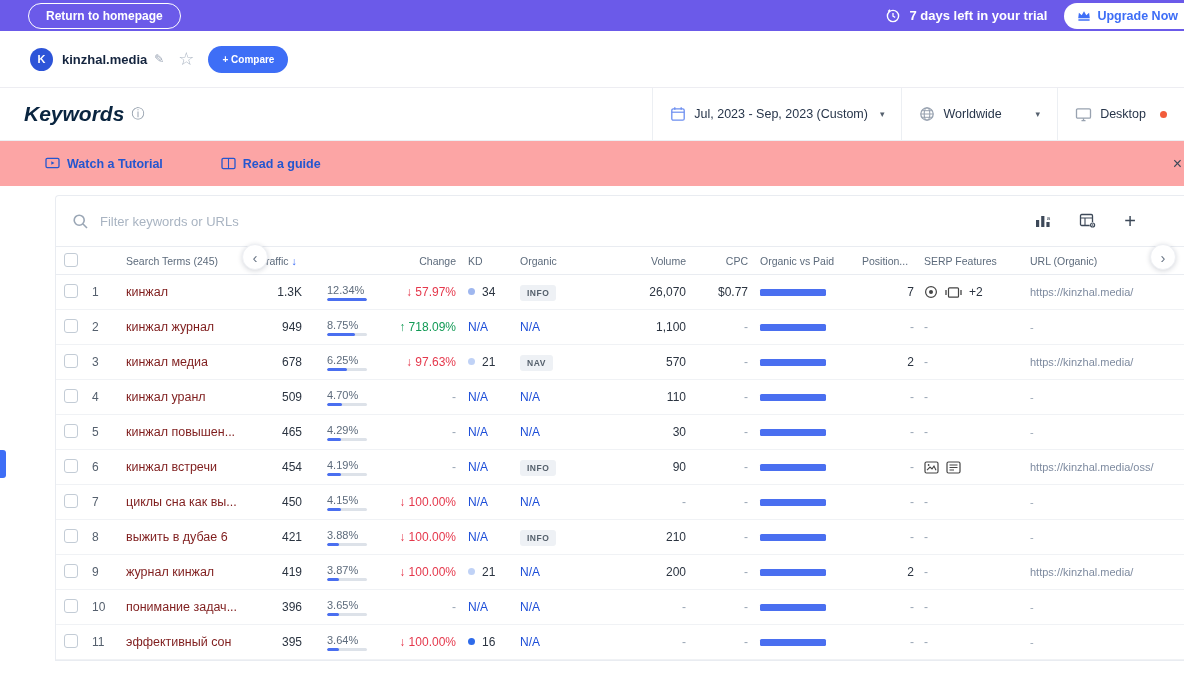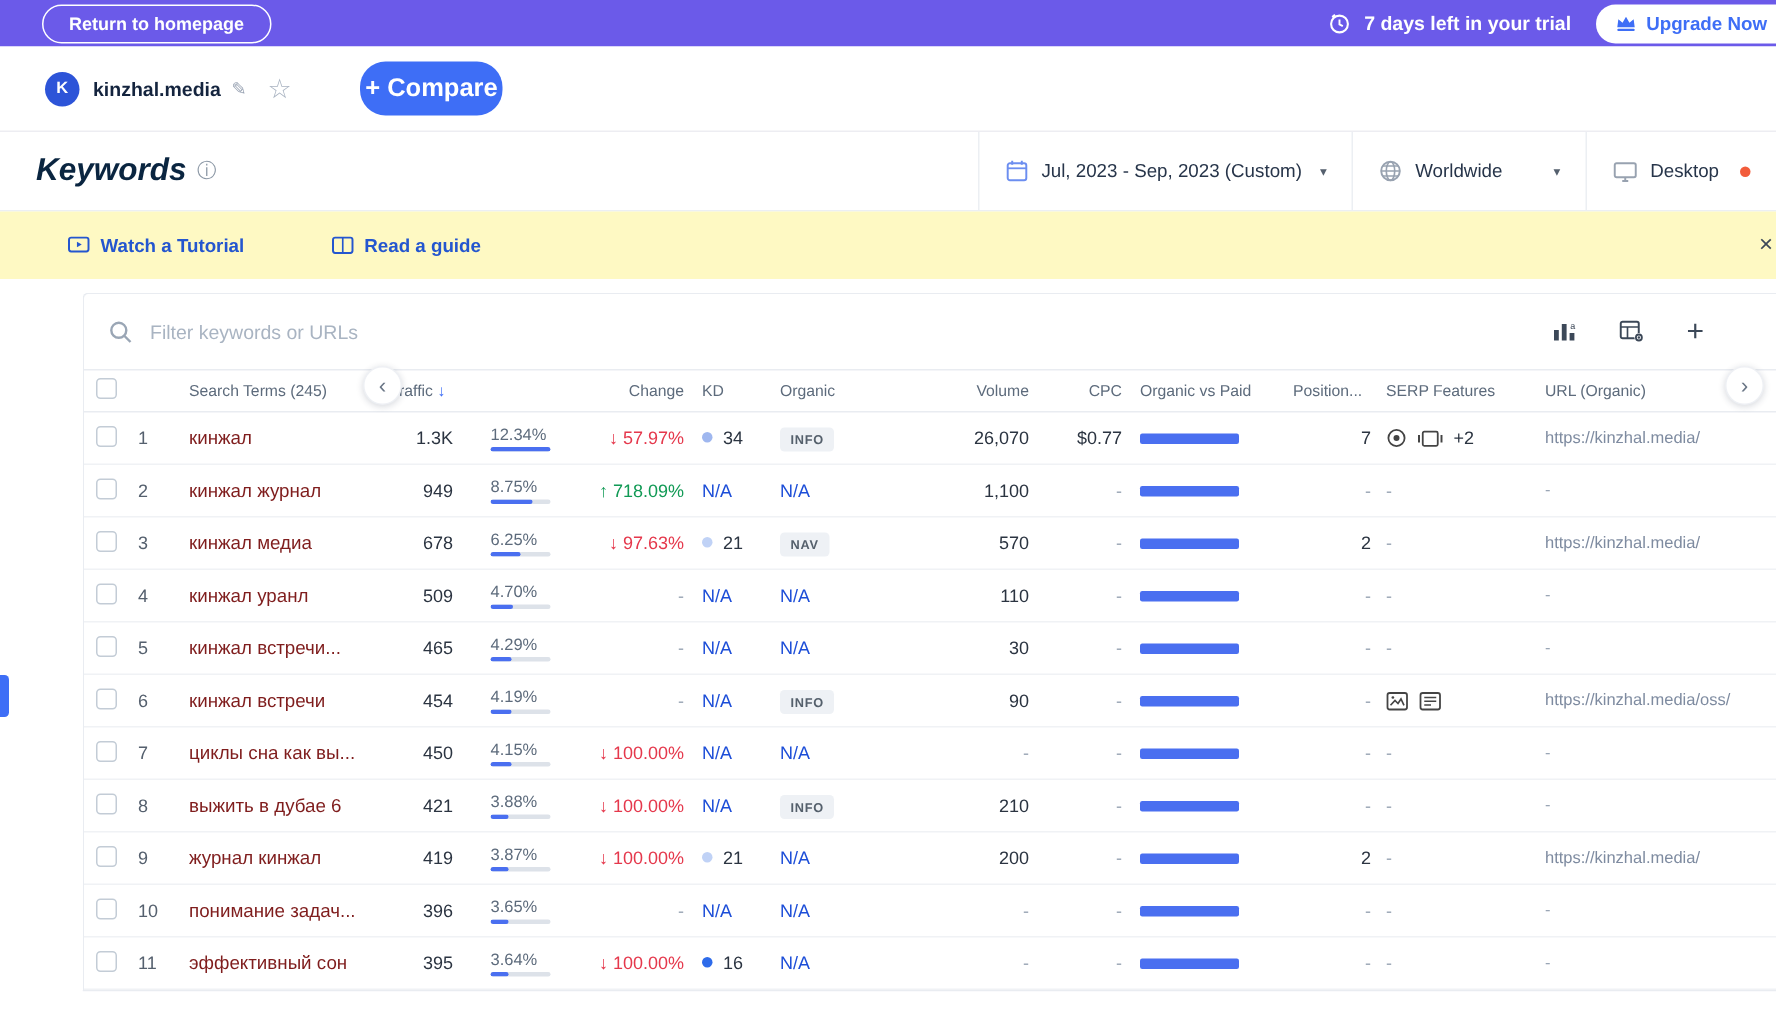--- a/index.html
+++ b/index.html
@@ -17,35 +17,35 @@
     font-weight:bold; padding:6px 18px 6px 13px; border-radius:16px; display:flex; align-items:center;
     gap:6px; margin-left:8px; margin-right:-12px; cursor:pointer; }
 
   
   .sitebar { height:57px; display:flex; align-items:center; padding-left:30px; border-bottom:1px solid #ededf2; background:#fff; }
   .favicon { width:23px; height:23px; border-radius:50%; background:#2d54d8; color:#fff; font-size:11px;
     font-weight:bold; display:flex; align-items:center; justify-content:center; }
   .domain { font-size:13px; font-weight:bold; color:#14243e; margin-left:9px; }
   .pencil { font-size:12px; color:#9aa4b4; margin-left:7px; cursor:pointer; }
   .star { font-size:18px; color:#aab4c2; margin-left:14px; cursor:pointer; }
-  .compare-btn { margin-left:46px; background:#3e6ef6; border:none; color:#fff; font-family:inherit;
-    font-size:17px; font-weight:bold; padding:8px 3px; border-radius:17px; cursor:pointer; }
+  .compare-btn { margin-left:14px; background:#3e6ef6; border:none; color:#fff; font-family:inherit;
+    font-size:10px; font-weight:bold; padding:8px 14px; border-radius:17px; cursor:pointer; }
 
   
   .pagehead { height:53px; display:flex; align-items:center; border-bottom:1px solid #eceff3; background:#fff; }
   .page-title { font-size:21px; font-weight:bold; color:#0a2540; margin-left:24px;font-style:italic; }
   .info-icon { font-size:13px; color:#8b97a5; margin-left:7px; cursor:pointer; }
   .head-controls { margin-left:auto; display:flex; height:100%; }
   .ctrl { display:flex; align-items:center; gap:8px; padding:0 17px; border-left:1px solid #eceff3;
     font-size:12.5px; color:#27354a; cursor:pointer; }
   .caret { font-size:9px; color:#55606e; margin-left:4px; }
   .device-dot { width:7px; height:7px; border-radius:50%; background:#f25c3b; margin-left:6px; }
 
   
-  .banner { height:45px; background:#fef9c3; display:flex; align-items:center; padding:0 6px 0 45px; }
+  .banner { height:45px; background:#fca5a5; display:flex; align-items:center; padding:0 6px 0 45px; }
   .banner-link { display:flex; align-items:center; gap:7px; color:#2456cf; font-size:12.5px; font-weight:bold; cursor:pointer; }
   .banner-link + .banner-link { margin-left:58px; }
   .banner-close { margin-left:auto; margin-right:-4px; font-size:16px; color:#3c4858; cursor:pointer; }
 
   
   .content { padding-top:9px; }
   .card { position:relative; margin-left:55px; width:1129px; background:#fff;
     border:1px solid #e9ecf1; border-right:none; border-radius:4px 0 0 0; }
   .filterbar { display:flex; align-items:center; gap:11px; padding:15px 16px; }
   .filter-input { flex:1; border:none; outline:none; font-family:inherit; font-size:13px; color:#2b3441; }
@@ -362,21 +362,21 @@
             <div class="c-pos"><span class="dash">-</span></div>
             <div class="c-serp">
               <span class="dash">-</span>
             </div>
             <div class="c-url"><span class="dash">-</span></div>
           </div>
           <div class="trow">
             <div><span class="checkbox"></span></div>
             <div class="c-idx">5</div>
             <div>
-              <a class="term">кинжал встречи...</a>
+              <a class="term">кинжал повышен...</a>
             </div>
             <div class="c-traffic">
               <span class="t-num">465</span>
               <span class="t-share">
                 <span class="t-pct">4.29%</span>
                 <span class="t-bar">
                   <span class="t-fill" style="width:35%"></span>
                 </span>
               </span>
             </div>

